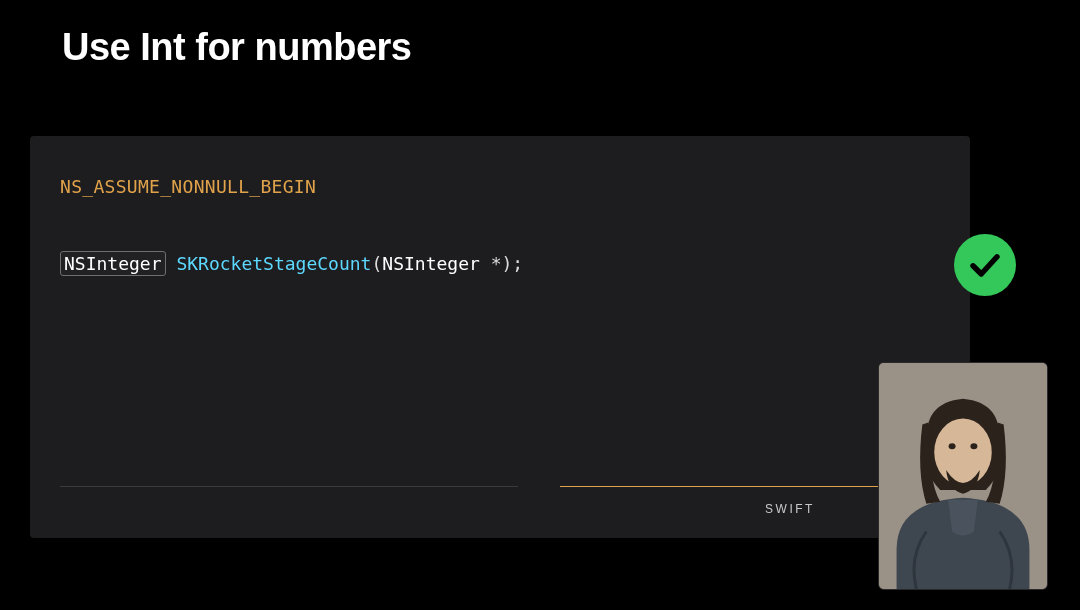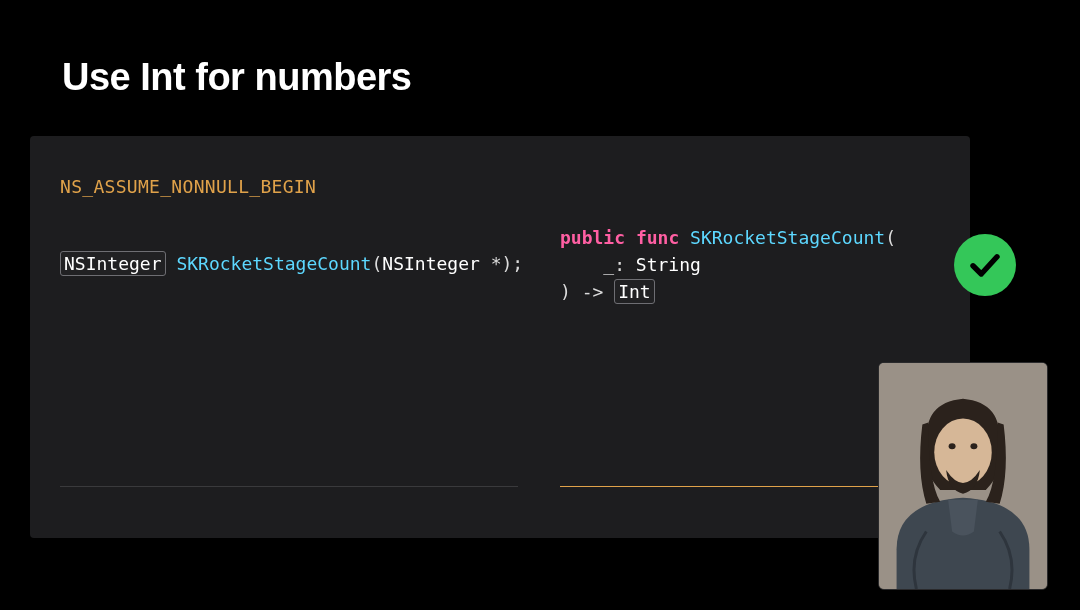--- a/index.html
+++ b/index.html
@@ -11,21 +11,20 @@
     position: relative;
   }
   .slide-title {
     position: absolute;
     top: 26px;
     left: 62px;
     font-size: 38px;
     font-weight: 700;
     letter-spacing: -0.5px;
     color: #ffffff;
-    margin-top: 30px;
   }
   .code-panel {
     position: absolute;
     top: 136px;
     left: 30px;
     width: 940px;
     height: 402px;
     background: #1d1d1f;
     border-radius: 4px;
   }
@@ -122,27 +121,25 @@
 <body>
 
 <div class="slide-title">Use Int for numbers</div>
 
 <div class="code-panel">
 
   <div class="macro-line">NS_ASSUME_NONNULL_BEGIN</div>
 
   <div class="objc-code"><span class="tok-type boxed">NSInteger</span><span class="tok-plain"> </span><span class="tok-func">SKRocketStageCount</span><span class="tok-plain">(</span><span class="tok-type">NSInteger</span><span class="tok-plain"> *);</span></div>
 
-  <div class="swift-code"><span class="tok-keyword">public</span><span class="tok-plain"> </span><span class="tok-keyword">func</span><span class="tok-plain"> </span><span class="tok-func">SKRocketStageCount</span><span class="tok-plain">(</span>
-<span class="tok-plain">    _: </span><span class="tok-type">String</span>
-<span class="tok-plain">) -&gt; </span><span class="tok-type boxed">Int</span></div>
 
   <div class="divider left"></div>
   <div class="divider right"></div>
 
+  <div class="lang-label right">SWIFT</div>
 
 </div>
 
 <div class="checkmark-badge">
   <svg viewBox="0 0 24 24">
     <path d="M4 12.5 L9.5 18 L20 6.5" stroke="#000000" stroke-width="3.6" fill="none" stroke-linecap="round" stroke-linejoin="round"></path>
   </svg>
 </div>
 
 <div class="speaker-pip">

